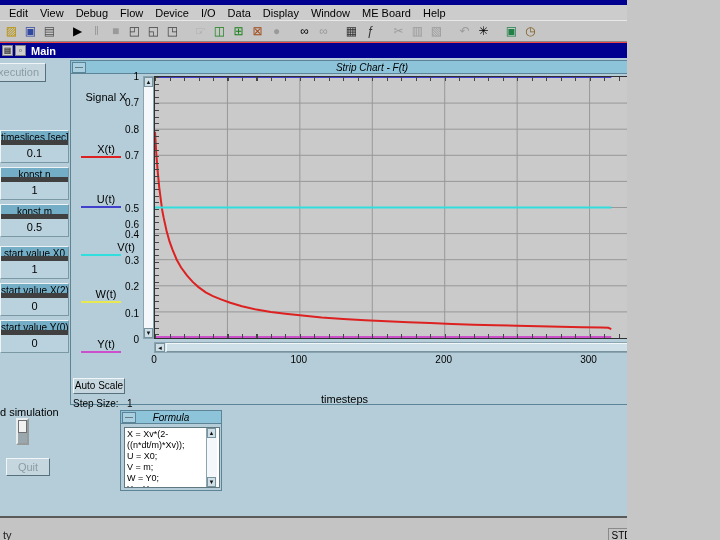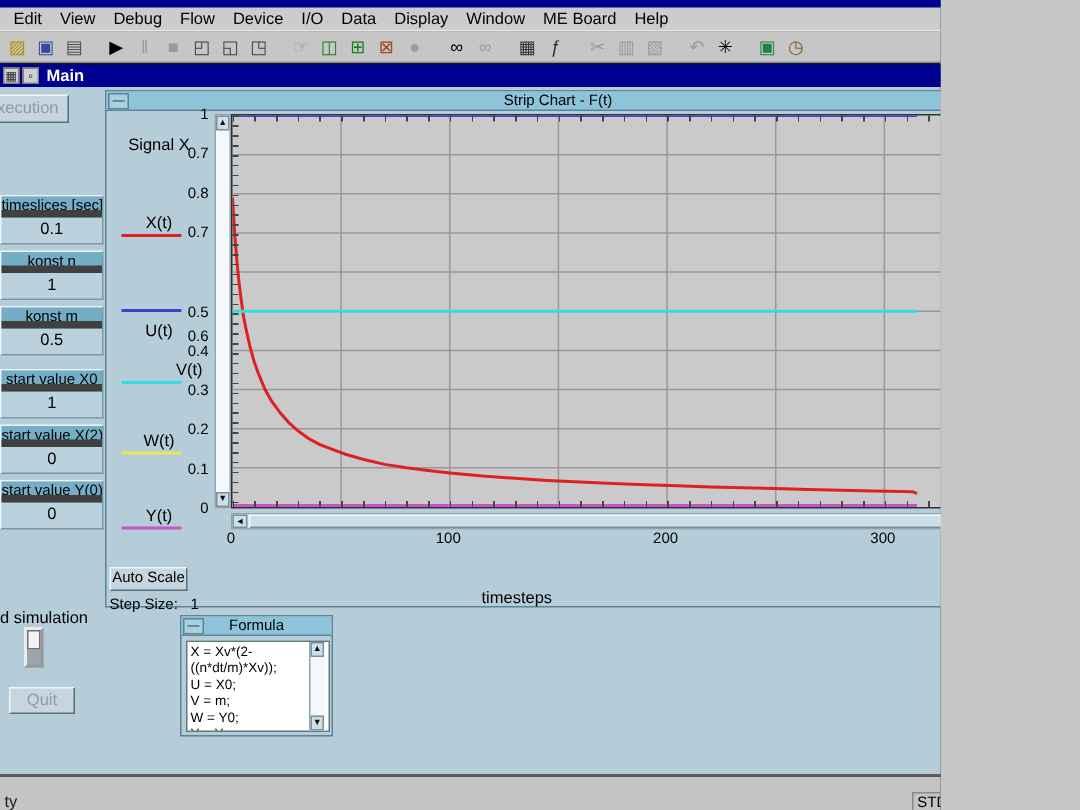--- a/index.html
+++ b/index.html
@@ -1,18 +1,18 @@
 <!DOCTYPE html>
 <html><head>
 <meta charset="utf-8">
 <style>
   * { margin:0; padding:0; box-sizing:border-box; }
   html,body { width:720px; height:540px; overflow:hidden; }
   body { font-family:"Liberation Sans", sans-serif; font-size:11px; color:#000; background:#c6c6c6; }
-  #screen { position:relative; width:627px; height:540px; overflow:hidden; background:#0f172a; }
+  #screen { position:relative; width:627px; height:540px; overflow:hidden; background:#ef4444; }
 
   
   .app-titlebar { position:absolute; left:0; top:0; width:720px; height:5px; background:#000090; }
   .app-close-sliver { position:absolute; right:3px; top:1px; width:11px; height:4px; background:#d8d8d8; border:1px solid #808080; }
   .menubar { position:absolute; left:0; top:5px; width:720px; height:16px; background:#cccccc; border-bottom:1px solid #e8e8e8; display:flex; align-items:center; padding-left:3px; }
   .menu-item { padding:1px 6px; cursor:default; }
   .toolbar { position:absolute; left:0; top:21px; width:720px; height:21px; background:#c6c6c6; border-bottom:1px solid #8a8a8a; display:flex; align-items:center; padding-left:2px; }
   .tb-group { display:flex; align-items:center; margin-right:9px; }
   .tb-icon { width:17px; height:17px; display:flex; align-items:center; justify-content:center; font-size:12px; line-height:17px; margin:0 1px; }
   .tb-icon.disabled { color:#9a9a9a !important; }
@@ -34,21 +34,21 @@
   .field-value { height:17px; text-align:center; font-size:11px; line-height:17px; }
   .sim-label { position:absolute; left:0; top:348px; width:58px; font-size:11px; overflow:hidden; white-space:nowrap; }
   .switch { position:absolute; left:16px; top:360px; width:13px; height:27px; background:#9aa8ae; border:2px outset #e8eef0; }
   .switch-knob { position:absolute; left:0px; top:0px; width:9px; height:13px; background:#f2f2f2; border:1px solid #707070; }
   .quit-button { position:absolute; left:6px; top:400px; width:44px; height:18px; color:#8c9ca4; font-size:11px; line-height:16px; }
 
   
   .chart-window { position:absolute; left:70px; top:2px; width:604px; height:345px; background:#b4cdd9; border:1px solid #5c8496; }
   .win-titlebar { position:absolute; left:0; top:0; right:0; height:13px; background:#8ec4da; border-bottom:1px solid #5c8496; display:flex; align-items:center; }
   .win-min-box { width:14px; height:11px; margin:0 1px; background:#a8d0e0; border:1px solid #5c8496; font-size:8px; line-height:8px; text-align:center; color:#222; }
-  .win-title { position:absolute; left:0; right:0; text-align:center; font-size:10px; }
+  .win-title { position:absolute; left:0; right:0; text-align:center; font-size:10px;font-style:italic; }
   .legend-title { position:absolute; left:6px; top:30px; width:58px; text-align:center; font-size:11px; }
   .legend-item { position:absolute; left:6px; width:58px; text-align:center; font-size:11px; }
   .legend-line { position:absolute; left:10px; width:40px; height:2px; }
   .ylabel { position:absolute; width:32px; text-align:right; font-size:10px; }
   .vscroll { position:absolute; left:72px; top:15px; width:11px; height:263px; background:#f4f8fa; border:1px solid #8aa4b0; }
   .scroll-arrow { position:absolute; left:0; width:9px; height:10px; background:#cfdfe7; border:1px solid #78929e; font-size:6px; line-height:9px; text-align:center; color:#111; }
   .plot { position:absolute; left:83px; top:15px; width:509px; height:263px; background:#cacaca; border:1px solid #303030; }
   .plot svg { position:absolute; left:0; top:0; }
   .tickstrip { position:absolute; pointer-events:none; }
   .hscroll { position:absolute; left:83px; top:281px; width:509px; height:11px; background:#dce8ee; border:1px solid #8aa4b0; }
@@ -182,21 +182,21 @@
 
     <div class="chart-window">
       <div class="win-titlebar">
         <span class="win-min-box">—</span>
         <span class="win-title">Strip Chart - F(t)</span>
       </div>
       <div class="legend-title">Signal X</div>
       <div id="legend">
           <div class="legend-item" style="top: 82px;">X(t)</div>
           <div class="legend-line" style="top: 95px; background: rgb(221, 32, 32);"></div>
-          <div class="legend-item" style="top: 132px; margin-top: 22px;">U(t)</div>
+          <div class="legend-item" style="top: 132px;">U(t)</div>
           <div class="legend-line" style="top: 145px; background: rgb(64, 64, 204);"></div>
           <div class="legend-item" style="top: 180px; text-align: right;">V(t)</div>
           <div class="legend-line" style="top: 193px; background: rgb(48, 222, 222);"></div>
           <div class="legend-item" style="top: 227px;">W(t)</div>
           <div class="legend-line" style="top: 240px; background: rgb(232, 232, 80);"></div>
           <div class="legend-item" style="top: 277px;">Y(t)</div>
           <div class="legend-line" style="top: 290px; background: rgb(204, 80, 204);"></div>
         </div>
       <div id="ylabels">
           <div class="ylabel" style="left: 36px; top: 10px;">1</div>

